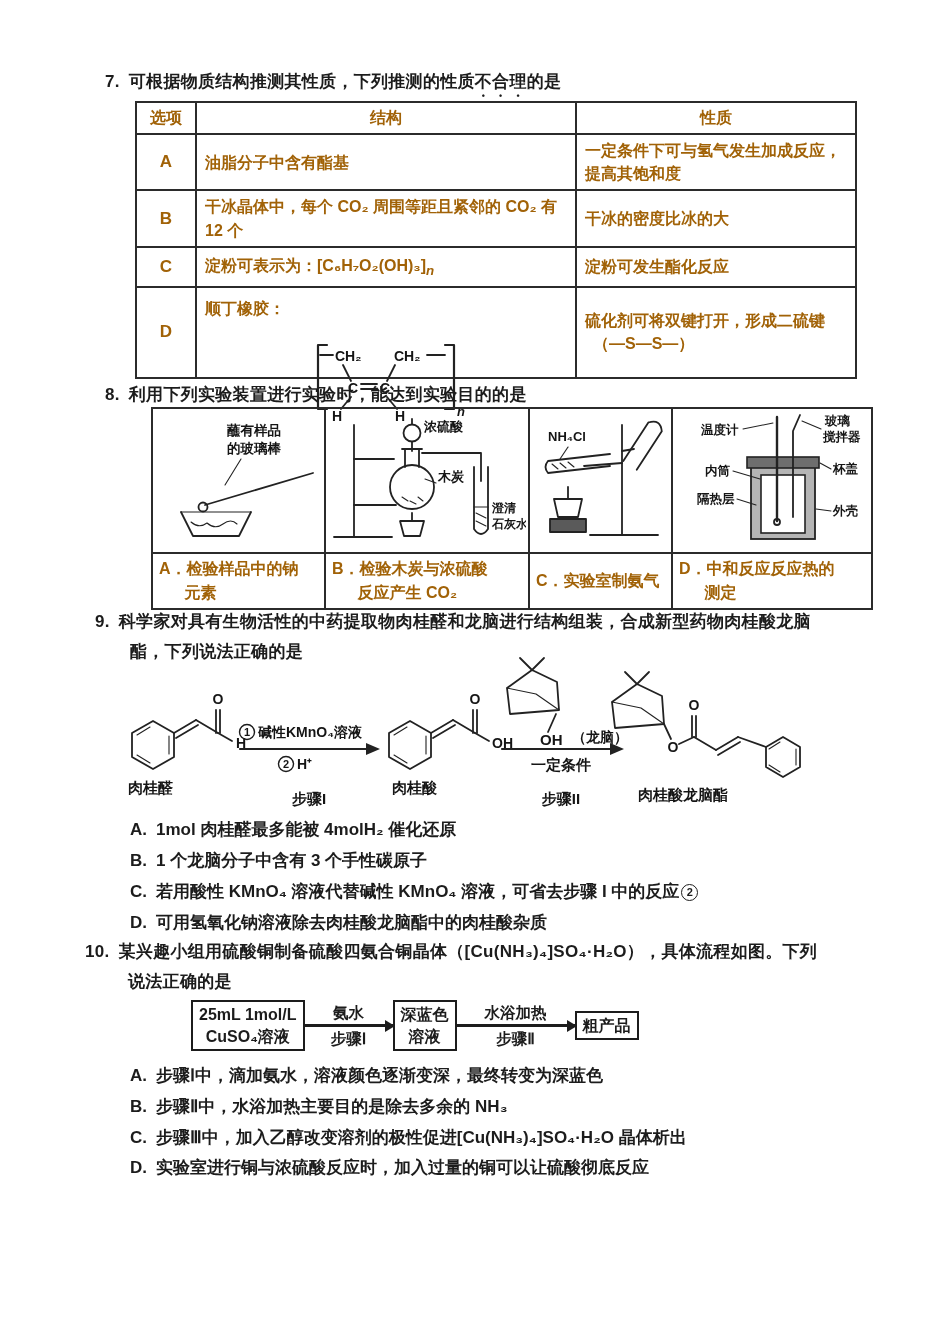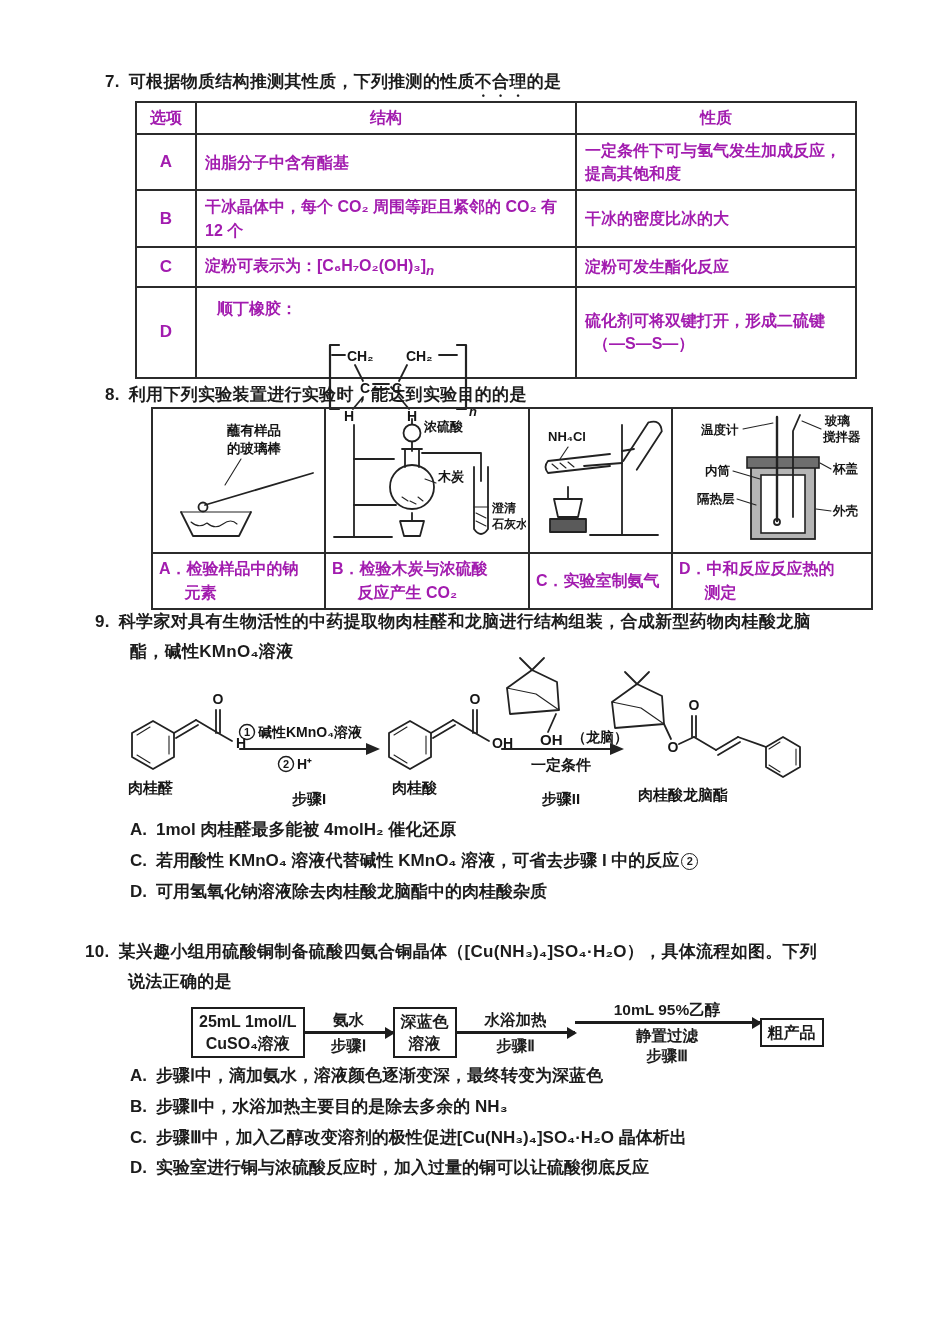--- a/index.html
+++ b/index.html
@@ -4,21 +4,21 @@
 <style>
   html,body{margin:0;padding:0;background:#e8e8e8;}
   .page{position:relative;width:950px;height:1344px;margin:0 auto;background:#ffffff;
         font-family:"Liberation Sans",sans-serif;color:#1c1c1c;font-weight:700;overflow:hidden;}
   .abs{position:absolute;}
   .stem{font-size:17px;line-height:1.45;letter-spacing:0.3px;white-space:nowrap;}
   .qnum{margin-right:9px;}
   .emph{text-emphasis:filled dot #1c1c1c;-webkit-text-emphasis:filled dot #1c1c1c;
         text-emphasis-position:under right;-webkit-text-emphasis-position:under;}
   table{border-collapse:collapse;table-layout:fixed;}
-  td,th{border:2px solid #2b2b2b;font-size:16px;font-weight:700;color:#a21caf;}
+  td,th{border:2px solid #2b2b2b;font-size:16px;font-weight:700;color:#a16207;}
   .t7 th{text-align:center;}
   .t7 .optcell{text-align:center;vertical-align:middle;font-size:17px;}
   .t7 .txtcell{padding:4px 8px;vertical-align:middle;line-height:1.45;text-align:left;}
   .t8 td{padding:0;vertical-align:middle;}
   .t8 .diagcell{vertical-align:top;}
   .t8 .capcell{padding:3px 6px;line-height:1.5;}
   .cap2{text-indent:1.6em;}
   .cap2:empty{display:none;}
   .opts .opt{font-size:17px;line-height:23px;margin-bottom:8px;white-space:nowrap;}
   .olabel{margin-right:9px;}
@@ -70,21 +70,21 @@
       <td class="txtcell">干冰晶体中，每个 CO₂ 周围等距且紧邻的 CO₂ 有 12 个</td>
       <td class="txtcell">干冰的密度比冰的大</td>
     </tr>
     <tr style="height:40px">
       <td class="optcell">C</td>
       <td class="txtcell"><span>淀粉可表示为：[C₆H₇O₂(OH)₃]</span><sub style="font-style:italic">n</sub></td>
       <td class="txtcell">淀粉可发生酯化反应</td>
     </tr>
     <tr style="height:91px">
       <td class="optcell">D</td>
-      <td style="padding:12px">
+      <td style="padding:0">
         <div class="dstruct">
           <span class="dprefix">顺丁橡胶：</span>
           <svg class="dsvg" width="200" height="88" viewBox="0 0 200 88">
             <g class="ln">
               <path d="M34,12 h-9 v64 h9" stroke-width="2.2"></path>
               <path d="M152,12 h9 v64 h-9" stroke-width="2.2"></path>
             </g>
             <g class="ln">
               <line x1="27" y1="22" x2="40" y2="22"></line>
               <line x1="50" y1="32" x2="58" y2="48"></line>
@@ -229,21 +229,21 @@
         <div>D．中和反应反应热的</div>
         <div class="cap2">测定</div>
       </td>
     </tr>
   </tbody>
     </table>
 
   <div class="abs stem" style="left:95px;top:610px;">
     <span class="qnum">9.</span><span>科学家对具有生物活性的中药提取物肉桂醛和龙脑进行结构组装，合成新型药物肉桂酸龙脑</span>
   </div>
-  <div class="abs stem" style="left:130px;top:640px;">酯，碱性KMnO₄溶液</div>
+  <div class="abs stem" style="left:130px;top:640px;">酯，下列说法正确的是</div>
 
   <svg class="abs" style="left:110px;top:652px;" width="780" height="160" viewBox="0 0 780 160">
 
     <g class="ln">
       <polygon points="43,69 22,81 22,105 43,117 64,105 64,81" fill="none"></polygon>
       <path class="thin" d="M40,75 L27,83 M27,103 L40,111 M59,84 L59,102"></path>
       <line x1="64" y1="81" x2="86" y2="68"></line>
         <line x1="66" y1="86" x2="88" y2="73"></line>
       <line x1="86" y1="68" x2="108" y2="81"></line>
       <line x1="106" y1="81" x2="106" y2="58"></line>
@@ -311,20 +311,21 @@
       <polygon points="673,85 656,95 656,115 673,125 690,115 690,95" fill="none"></polygon>
       <path class="thin" d="M670,90 L659,97 M659,113 L670,120 M686,97 L686,113"></path>
     </g>
     <text x="563" y="100" font-size="14" text-anchor="middle">O</text>
     <text x="584" y="58" font-size="14" text-anchor="middle">O</text>
     <text x="528" y="148" font-size="15">肉桂酸龙脑酯</text>
   </svg>
 
   <div class="abs opts" style="left:130px;top:818px;">
     <div class="opt"><span class="olabel">A.</span><span>1mol 肉桂醛最多能被 4molH₂ 催化还原</span></div>
+    <div class="opt"><span class="olabel">B.</span><span>1 个龙脑分子中含有 3 个手性碳原子</span></div>
     <div class="opt"><span class="olabel">C.</span><span>若用酸性 KMnO₄ 溶液代替碱性 KMnO₄ 溶液，可省去步骤 I 中的反应</span><span class="circ">2</span></div>
     <div class="opt"><span class="olabel">D.</span><span>可用氢氧化钠溶液除去肉桂酸龙脑酯中的肉桂酸杂质</span></div>
   </div>
 
   <div class="abs stem" style="left:85px;top:940px;">
     <span class="qnum">10.</span><span>某兴趣小组用硫酸铜制备硫酸四氨合铜晶体（[Cu(NH₃)₄]SO₄·H₂O），具体流程如图。下列</span>
   </div>
   <div class="abs stem" style="left:128px;top:970px;">说法正确的是</div>
 
   <div class="abs flow" style="left:191px;top:1000px;">
@@ -339,26 +340,20 @@
     </div>
     <div class="fbox">
       <div>深蓝色</div>
       <div>溶液</div>
     </div>
     <div class="farrow" style="width:118px">
       <div class="fa-top">水浴加热</div>
       <div class="fa-line"></div>
       <div class="fa-bot">步骤Ⅱ</div>
     </div>
-    <div class="farrow" style="width:185px">
-      <div class="fa-top">10mL 95%乙醇</div>
-      <div class="fa-line"></div>
-      <div class="fa-bot">静置过滤</div>
-      <div class="fa-bot">步骤Ⅲ</div>
-    </div>
     <div class="fbox">粗产品</div>
   </div>
 
   <div class="abs opts" style="left:130px;top:1064px;">
     <div class="opt" style=""><span class="olabel">A.</span><span>步骤Ⅰ中，滴加氨水，溶液颜色逐渐变深，最终转变为深蓝色</span></div>
     <div class="opt" style=""><span class="olabel">B.</span><span>步骤Ⅱ中，水浴加热主要目的是除去多余的 NH₃</span></div>
     <div class="opt" style="margin-bottom:7px"><span class="olabel">C.</span><span>步骤Ⅲ中，加入乙醇改变溶剂的极性促进[Cu(NH₃)₄]SO₄·H₂O 晶体析出</span></div>
     <div class="opt" style="margin-bottom:15px"><span class="olabel">D.</span><span>实验室进行铜与浓硫酸反应时，加入过量的铜可以让硫酸彻底反应</span></div>
   </div>
 

